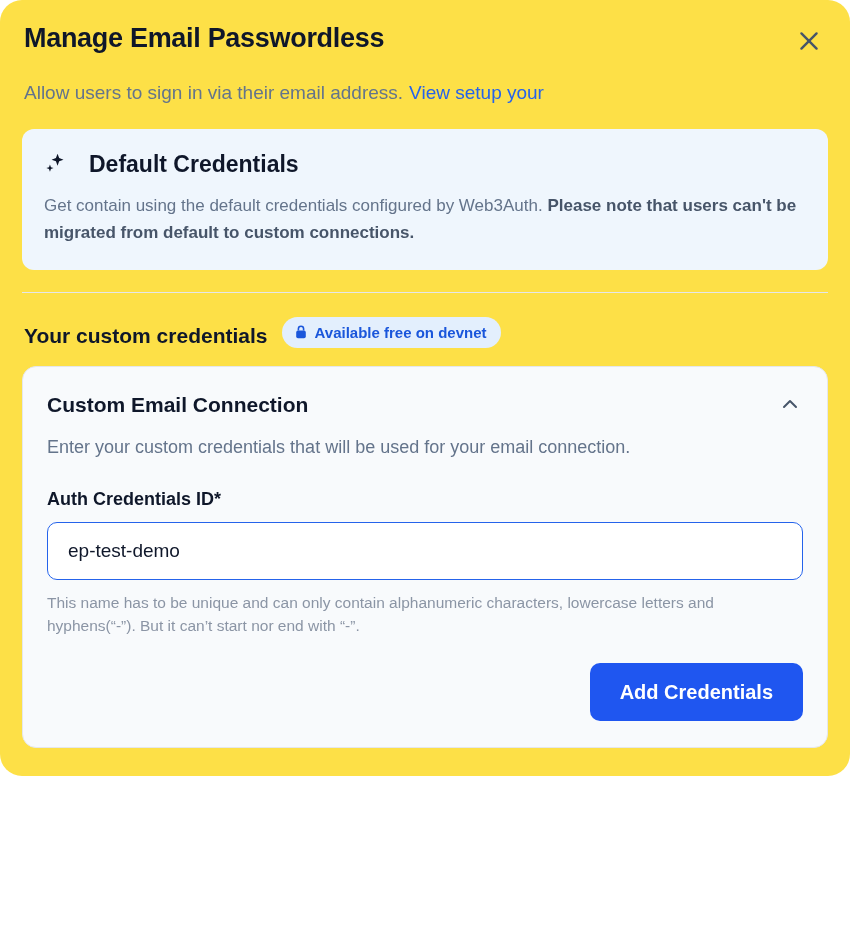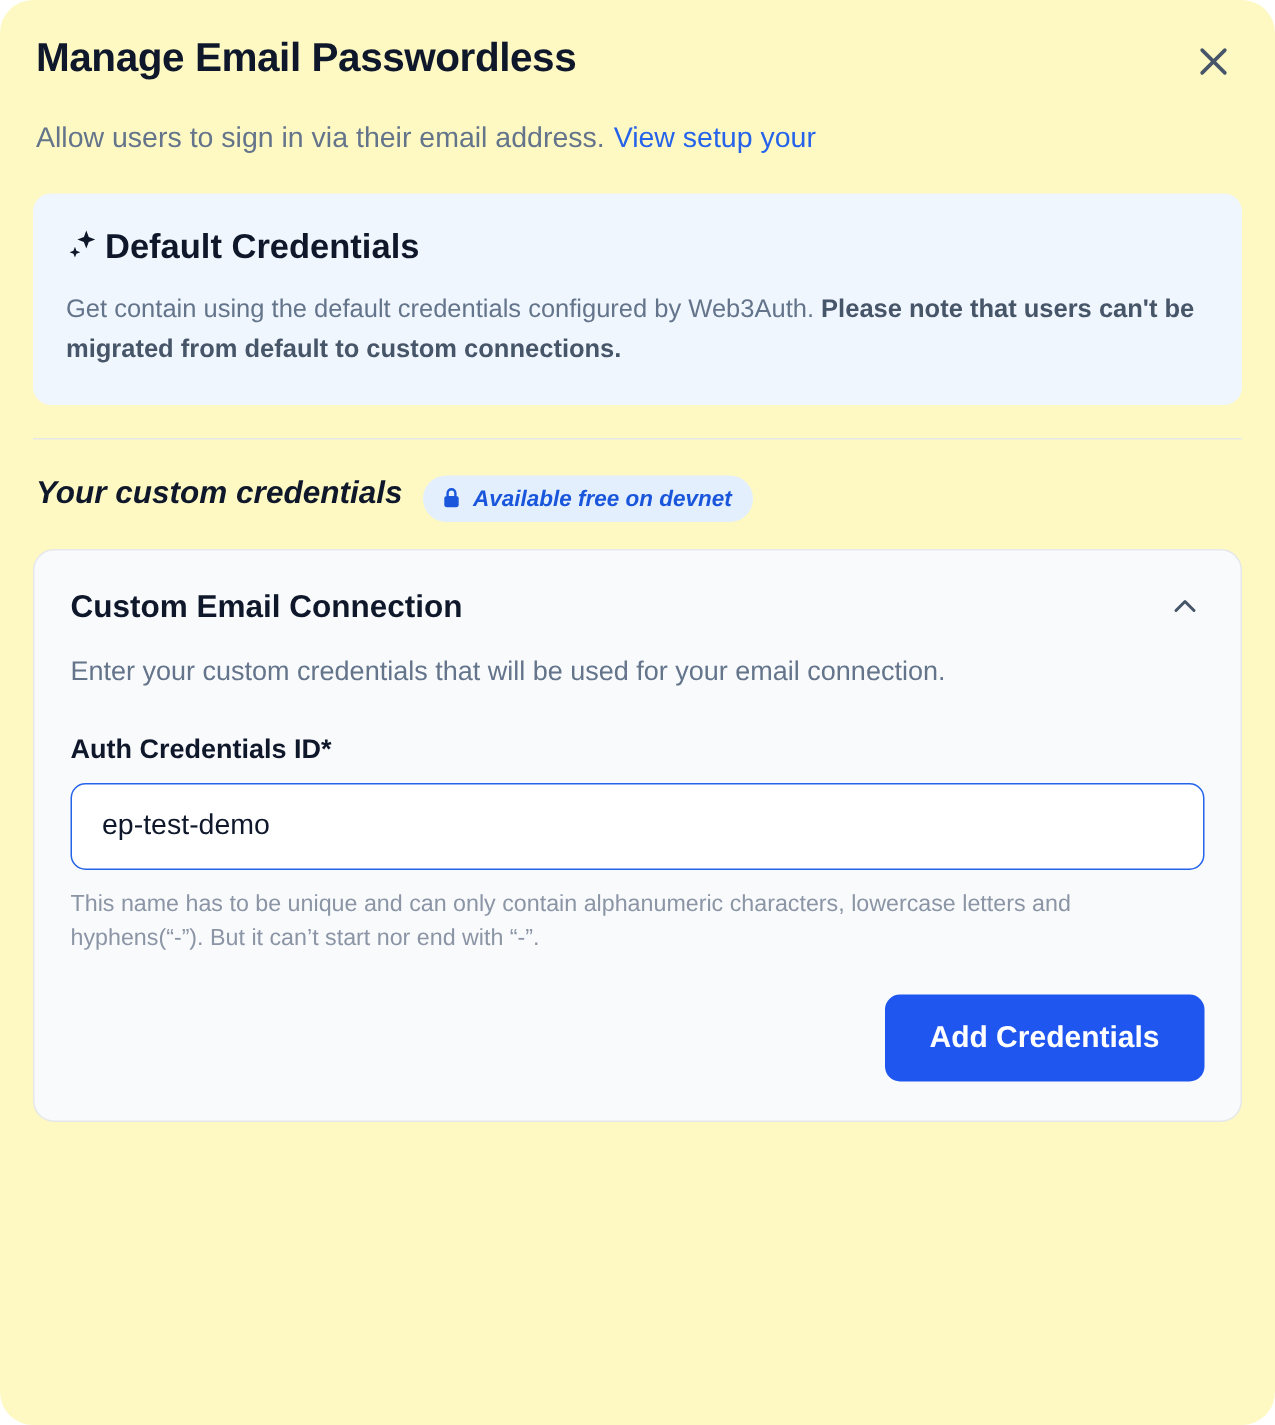--- a/index.html
+++ b/index.html
@@ -9,23 +9,23 @@
   body {
     width: 850px;
     height: 950px;
     background: #ffffff;
     font-family: "Liberation Sans", sans-serif;
     -webkit-font-smoothing: antialiased;
   }
   .modal {
     position: relative;
     width: 850px;
-    height: 950px;
+    height: 776px;
     box-sizing: border-box;
-    background: #fef9c3;
+    background: #fde047;
     border-radius: 22px;
     padding: 22px 22px 0 22px;
     overflow: hidden;
   }
 
   
   .header {
     display: flex;
     align-items: flex-start;
     justify-content: space-between;
@@ -70,21 +70,21 @@
   
   .banner {
     margin-top: 22px;
     background: #eff6fd;
     border-radius: 12px;
     padding: 22px 22px 24px 22px;
   }
   .banner-head {
     display: flex;
     align-items: center;
-    gap: 0;
+    gap: 19px;
   }
   .sparkle-icon {
     width: 26px;
     height: 26px;
     display: block;
     flex: none;
   }
   .banner-title {
     font-size: 23px;
     font-weight: bold;
@@ -105,25 +105,24 @@
   
   .divider {
     height: 1px;
     background: #e5e7eb;
     margin: 22px 0 0 0;
   }
 
   
   .section-head {
     display: flex;
-    align-items: flex-start;
+    align-items: flex-end;
     gap: 14px;
     margin-top: 24px;
     padding-left: 2px;
-    font-style: italic;
   }
   .section-title {
     font-size: 21px;
     font-weight: bold;
     color: #0f172a;
   }
   .pill {
     display: inline-flex;
     align-items: center;
     gap: 7px;

